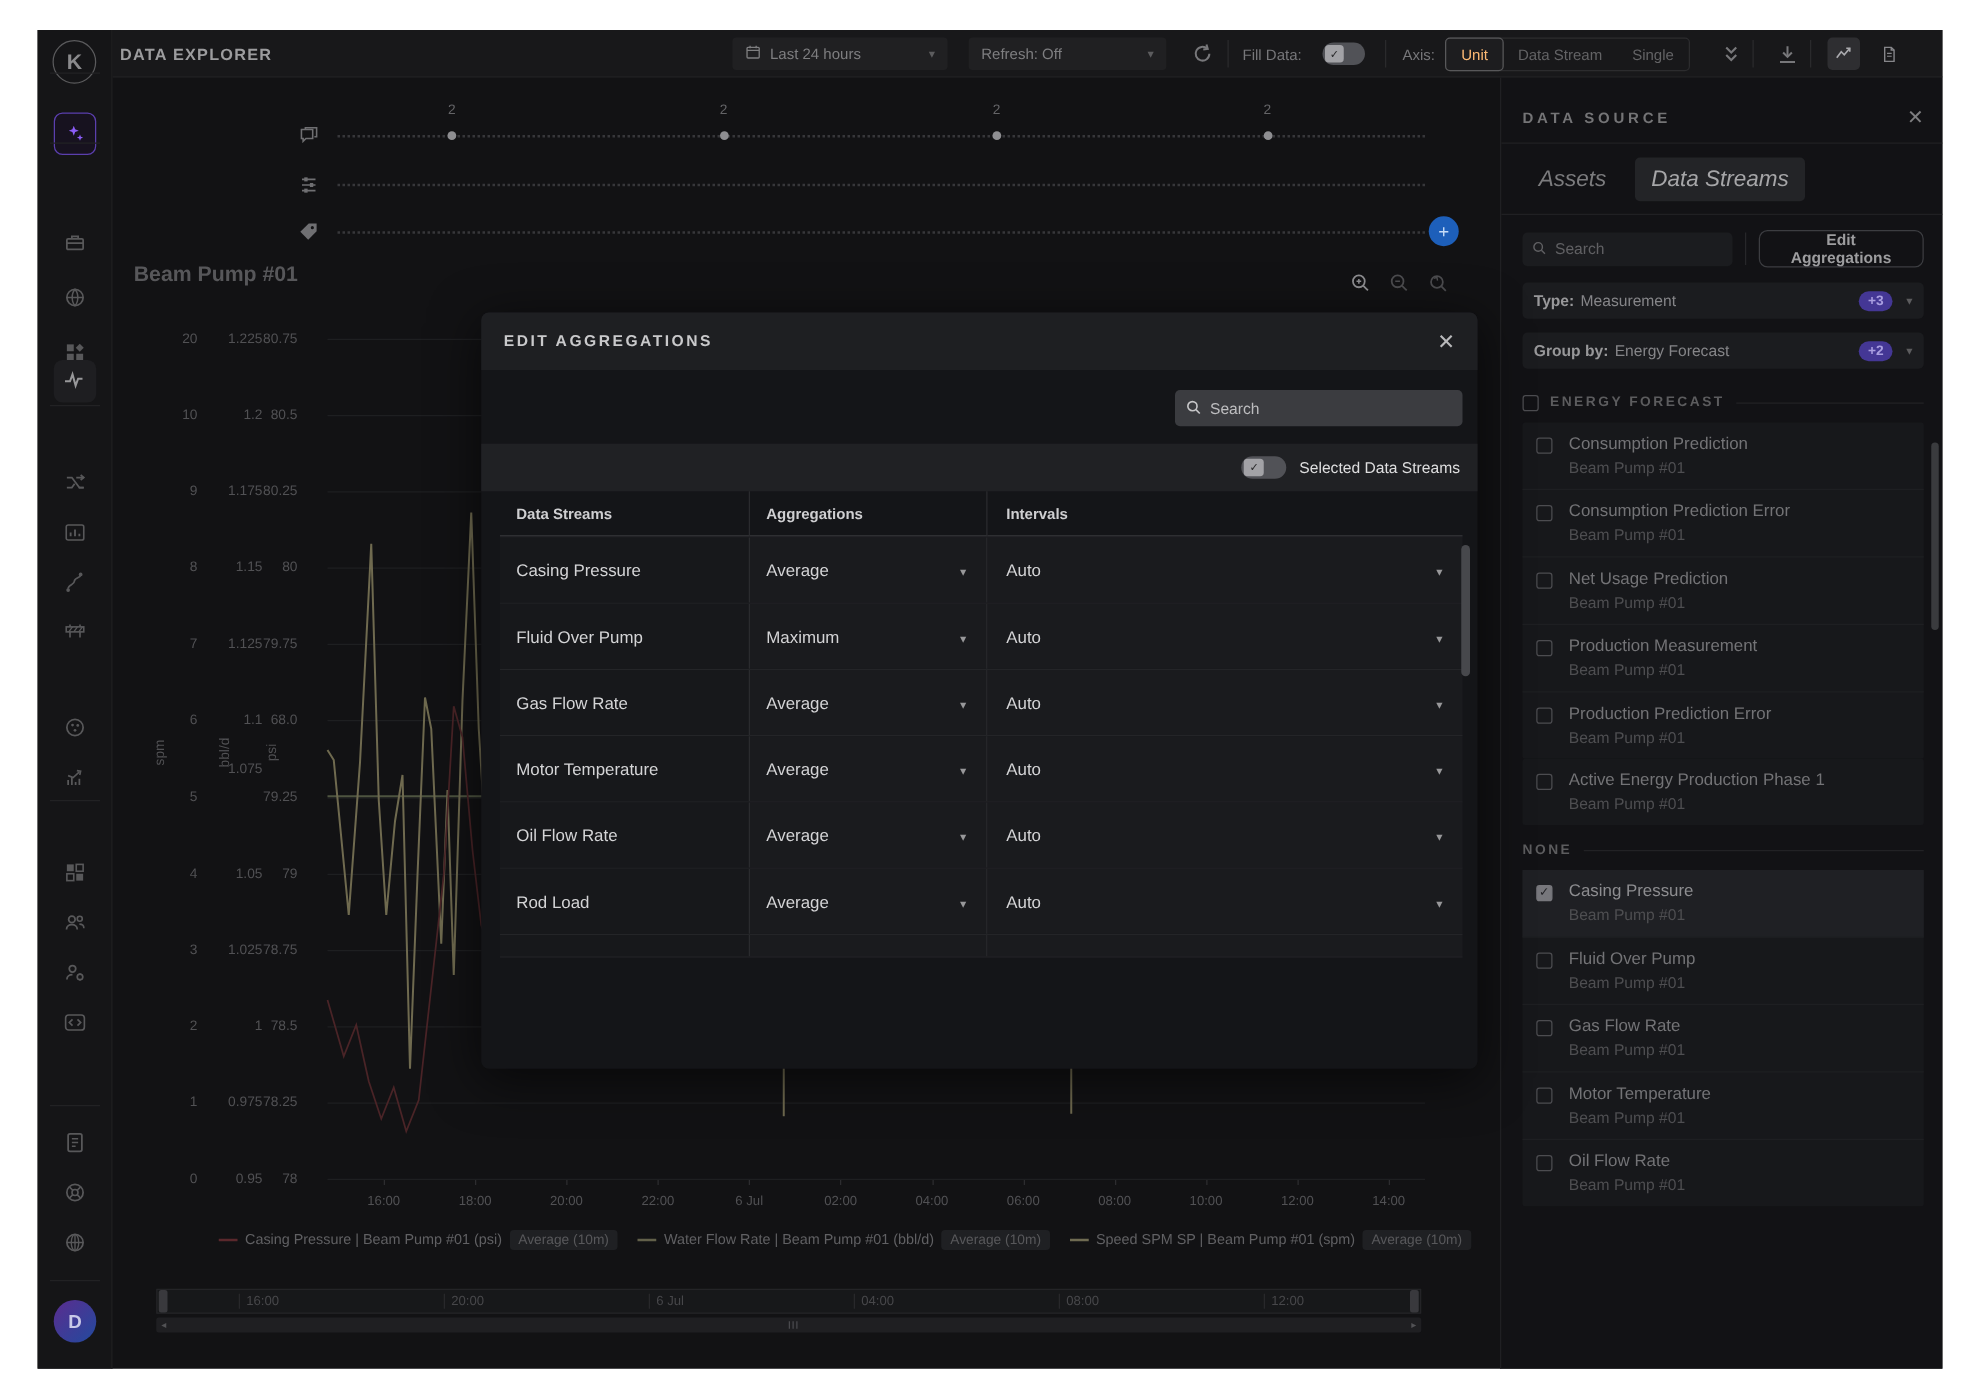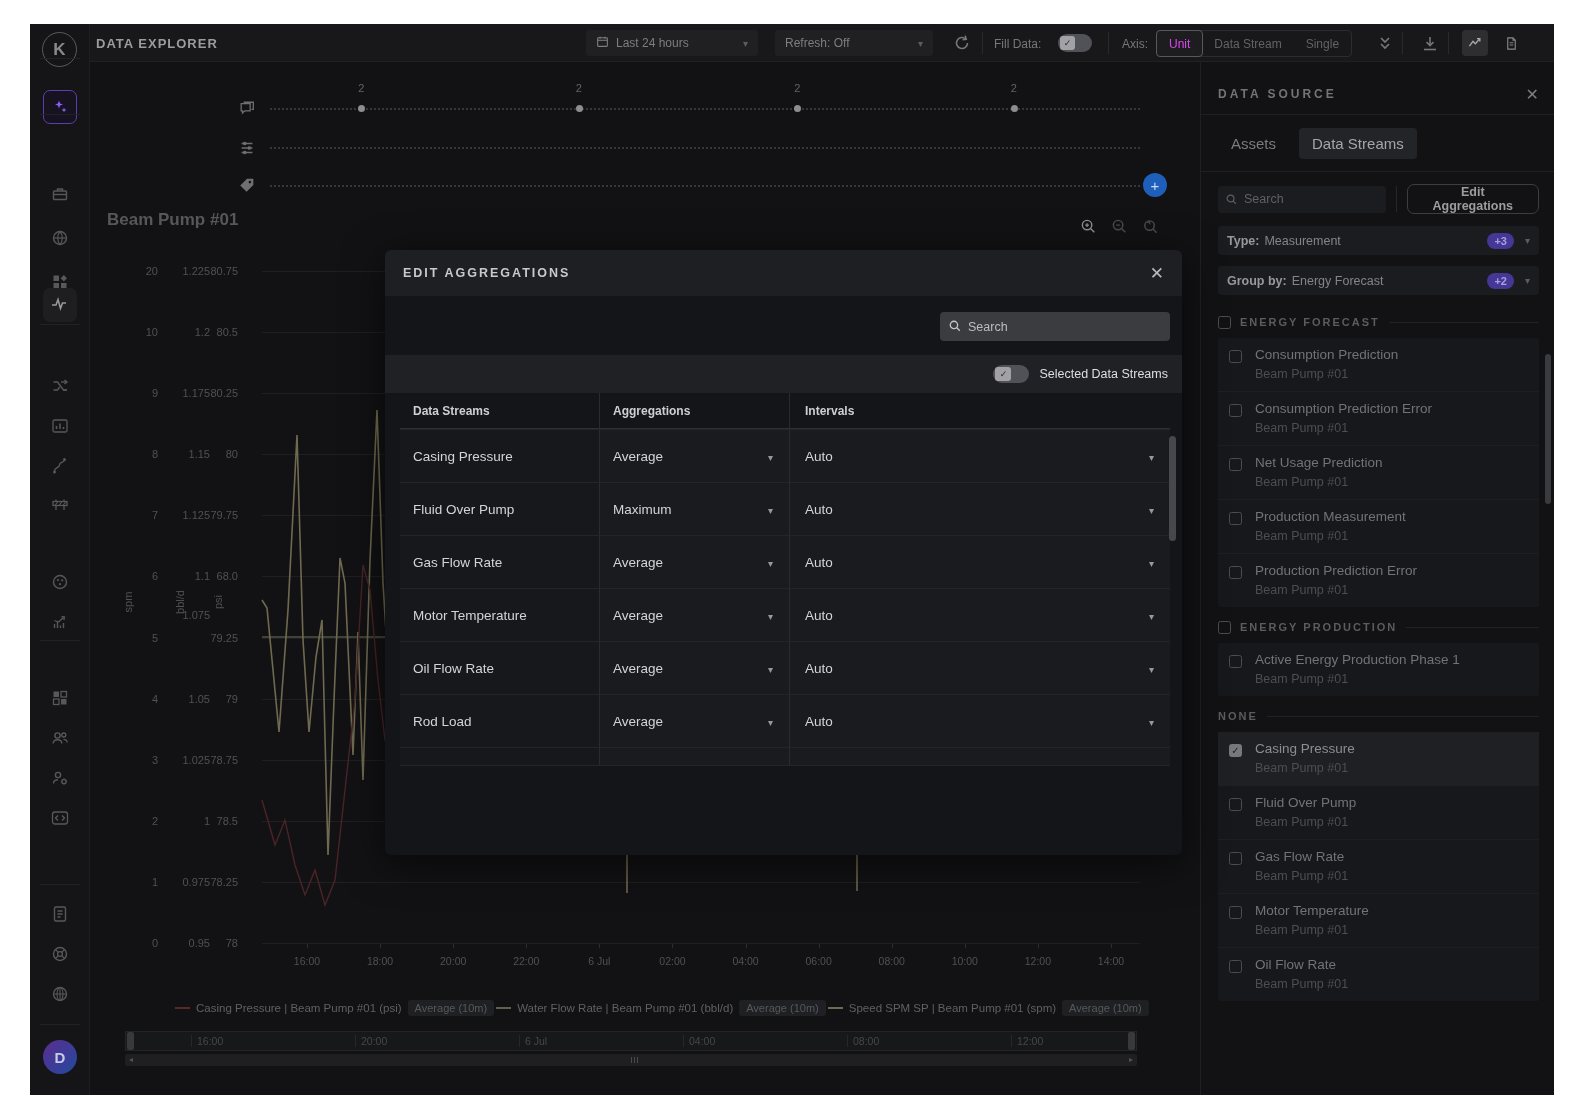--- a/index.html
+++ b/index.html
@@ -12,21 +12,21 @@
   .tb-dd { position:absolute; top:6px; height:26px; background:#202022; border-radius:3px; color:#7e7e80; font-size:12px; display:flex; align-items:center; gap:7px; padding:0 10px; }
   .tb-dd .caret { margin-left:auto; color:#5c5c5e; font-size:10px; }
   .tb-ic { position:absolute; top:9px; width:20px; height:20px; color:#77777a; }
   .tb-ic svg { width:100%; height:100%; }
   .tb-div { position:absolute; top:8px; width:1px; height:22px; background:#2a2a2c; }
   .tb-label { position:absolute; top:13px; font-size:12px; color:#77777a; }
   .toggle { position:absolute; border-radius:9px; background:#515257; }
   .toggle .knob { position:absolute; left:2px; top:2px; border-radius:3px; background:#a2a2a6; color:#2a2a2c; font-size:9px; text-align:center; }
   .seg { position:absolute; top:6px; height:27px; display:flex; border:1px solid #2c2c2e; border-radius:4px; }
   .seg .opt { padding:0 12px; display:flex; align-items:center; font-size:12px; color:#636365; }
-  .seg .opt.sel { border:1px solid #58585a; border-radius:4px; margin:-1px; color:#d946ef; background:#1d1d1f; }
+  .seg .opt.sel { border:1px solid #58585a; border-radius:4px; margin:-1px; color:#fdba74; background:#1d1d1f; }
   .tb-btnbox { position:absolute; top:6px; width:26px; height:26px; border-radius:4px; display:flex; align-items:center; justify-content:center; color:#86868a; }
   .tb-btnbox.active { background:#2e2e31; color:#a9a9ad; }
 
   
   .sidebar { position:absolute; left:0; top:0; bottom:0; width:60px; background:#151517; border-right:1px solid #1f1f21; z-index:11; }
   .logo { position:absolute; left:12px; top:8px; width:35px; height:35px; border:1.5px solid #5a5a5c; border-radius:50%; color:#8a8a8c; font-size:17px; font-weight:bold; display:flex; align-items:center; justify-content:center; }
   .sb-icon { position:absolute; left:20px; width:20px; height:20px; color:#58585a; }
   .sb-icon svg { width:100%; height:100%; }
   .sb-box { position:absolute; left:13px; width:34px; height:34px; border-radius:7px; }
   .sb-box.purple { border:1px solid #5b3fae; background:#17121f; color:#8b5cf6; }
@@ -44,21 +44,21 @@
   .plus-btn { position:absolute; left:1113px; top:149px; width:24px; height:24px; border-radius:50%; background:#1d5fba; color:#c6dcf7; font-size:15px; display:flex; align-items:center; justify-content:center; z-index:6; }
   .chart-title { position:absolute; left:77px; top:186px; font-size:17px; font-weight:bold; color:#57575a; }
   .zoomtools { position:absolute; left:1050px; top:194px; display:flex; gap:14px; color:#4c4c4f; }
   .zoomtools .zt { width:17px; height:17px; }
   .zoomtools .zt.bright { color:#8e8e91; }
   .ylabel { position:absolute; font-size:11px; color:#515154; text-align:right; width:44px; }
   .yunit { position:absolute; font-size:11px; color:#515154; transform:rotate(-90deg); transform-origin:center; width:40px; text-align:center; }
   .gridline { position:absolute; left:232px; width:878px; height:1px; background:#1e1f21; }
   .xtick { position:absolute; width:1px; height:4px; background:#2c2c2f; top:920px; }
   .xlabel { position:absolute; top:931px; width:44px; text-align:center; font-size:10.5px; color:#515154; }
-  .legend { position:absolute; left:145px; top:960px; display:flex; gap:2px; align-items:center;margin-top:16px; }
+  .legend { position:absolute; left:145px; top:960px; display:flex; gap:16px; align-items:center; }
   .lg-item { display:flex; align-items:center; gap:6px; }
   .lg-dash { width:15px; height:2px; }
   .lg-text { font-size:11.5px; color:#606063; }
   .lg-badge { font-size:11px; color:#58585b; background:#1f2023; border-radius:3px; padding:2px 7px; }
   .rangebar { position:absolute; left:95px; top:1007px; width:1012px; height:20px; background:#17181a; border:1px solid #242427; z-index:4; }
   .rb-handle { position:absolute; top:0px; width:7px; height:18px; background:#39393d; border-radius:2px; }
   .rb-label { position:absolute; top:3px; font-size:10.5px; color:#47474a; border-left:1px solid #28282b; padding-left:5px; }
   .hscroll { position:absolute; left:95px; top:1030px; width:1012px; height:12px; background:#1f1f22; border-radius:2px; z-index:4; }
   .hs-arrow { position:absolute; top:0; width:12px; height:12px; color:#525255; font-size:8px; line-height:12px; text-align:center; }
   .hs-grip { position:absolute; left:50%; top:3px; display:flex; gap:2px; }
@@ -95,21 +95,21 @@
   .btn-save { height:31px; padding:0 15px; background:#a7a7a9; border:none; border-radius:4px; color:#646466; font-size:13px; font-weight:bold; font-family:"Liberation Sans",sans-serif; }
 
   
   .dsp { position:absolute; left:1170px; top:38px; width:354px; bottom:0; background:#121215; border-left:1px solid #202023; z-index:9; overflow:hidden; }
   .dsp-inner { padding:0 15px 0 17px; }
   .dsp-head { display:flex; align-items:center; height:40px; margin-top:12px; }
   .dsp-title { font-size:12px; font-weight:bold; letter-spacing:3px; color:#747476; }
   .dsp-close { margin-left:auto; color:#7e7e80; font-size:16px; }
   .dsp-div { height:1px; background:#202023; margin:0 -17px 0 -17px; }
   .dsp-tabs { display:flex; align-items:center; gap:10px; height:56px; }
-  .tab { font-size:15px; color:#7b7b7d; padding:7px 13px; }
+  .tab { font-size:18px; color:#7b7b7d; padding:7px 13px;font-style:italic; }
   .tab.sel { background:#232427; border-radius:4px; color:#a6a6a8; }
   .dsp-controls { display:flex; align-items:center; height:54px; gap:10px; }
   .psearch { position:relative; width:172px; height:27px; }
   .psearch input { width:100%; height:100%; background:#1b1c1f; border:none; border-radius:4px; color:#8a8a8c; font-size:12.5px; padding:0 8px 0 26px; outline:none; font-family:"Liberation Sans",sans-serif; }
   .psearch input::placeholder { color:#606063; }
   .psearch .mg { position:absolute; left:7px; top:6px; width:13px; height:13px; color:#606063; }
   .vdiv { width:1px; height:26px; background:#27272a; }
   .btn-editagg { height:30px; padding:0 13px; background:transparent; border:1px solid #3c3d41; border-radius:7px; color:#9d9d9f; font-size:12.5px; font-weight:bold; font-family:"Liberation Sans",sans-serif; }
   .fpill { height:29px; background:#1b1c1f; border-radius:4px; display:flex; align-items:center; padding:0 9px; margin-bottom:11px; gap:5px; }
   .fpill .flab { font-size:12.5px; font-weight:bold; color:#98989a; }
@@ -562,25 +562,20 @@
               <span class="cb"></span>
               <div class="ds-name">Production Measurement</div>
               <div class="ds-sub">Beam Pump #01</div>
             </div>
             <div class="ds-item">
               <span class="cb"></span>
               <div class="ds-name">Production Prediction Error</div>
               <div class="ds-sub">Beam Pump #01</div>
             </div>
           </div>
-          <div class="sec-head">
-            <span class="cb"></span>
-            <span class="sec-label">ENERGY PRODUCTION</span>
-            <span class="sec-line"></span>
-          </div>
           <div class="sec-items">
             <div class="ds-item">
               <span class="cb"></span>
               <div class="ds-name">Active Energy Production Phase 1</div>
               <div class="ds-sub">Beam Pump #01</div>
             </div>
           </div>
           <div class="sec-head">
             <span class="sec-label">NONE</span>
             <span class="sec-line"></span>

